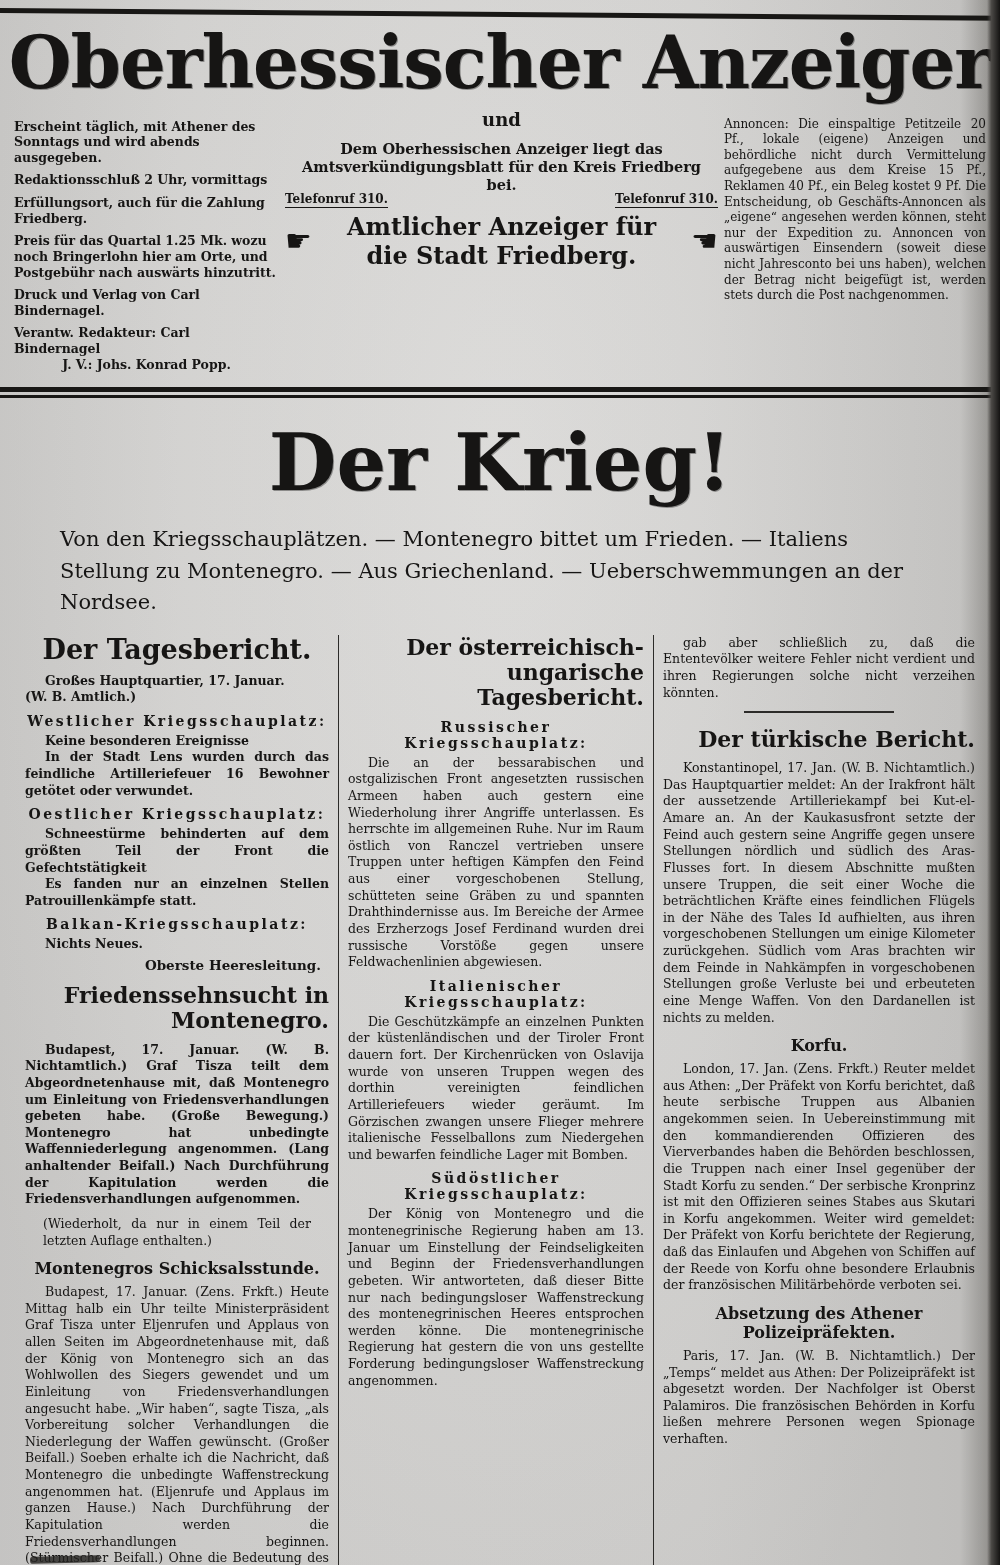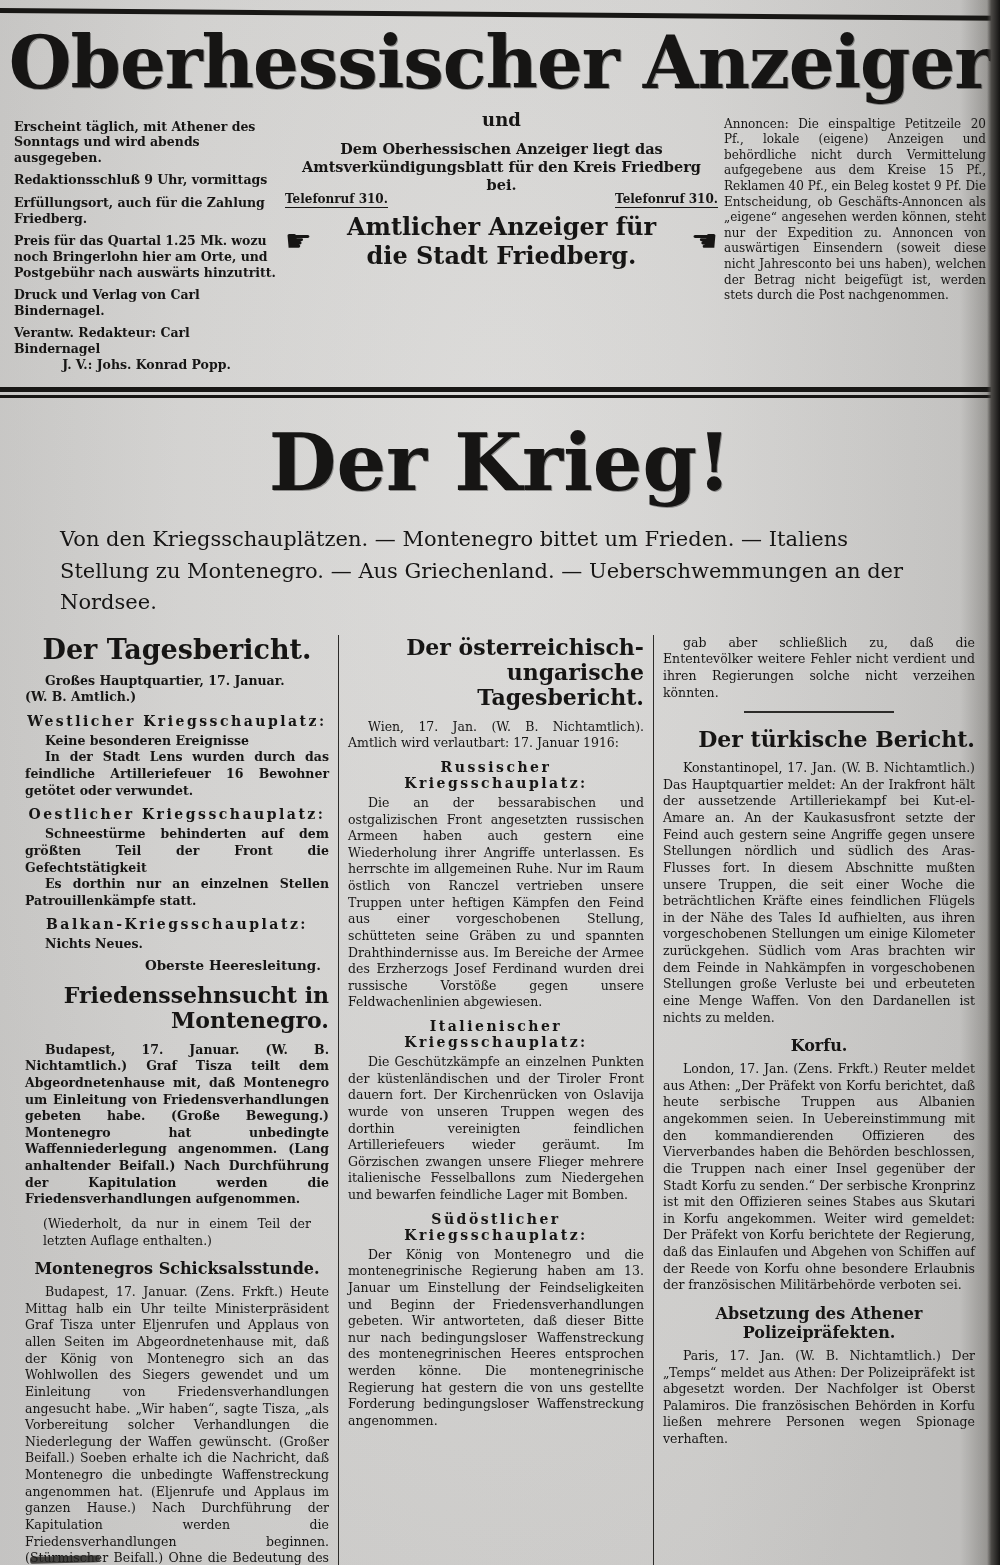--- a/index.html
+++ b/index.html
@@ -72,21 +72,21 @@
 
 <div class="paper">
 
   <div class="rule-heavy"></div>
 
   <div class="masthead-title">Oberhessischer Anzeiger</div>
 
   <div class="mast-row">
     <div class="mast-col-l">
       <p>Erscheint täglich, mit Athener des Sonntags und wird abends ausgegeben.</p>
-      <p>Redaktionsschluß 9 Uhr, vormittags</p>
+      <p>Redaktionsschluß 2 Uhr, vormittags</p>
       <p>Erfüllungsort, auch für die Zahlung Friedberg.</p>
       <p>Preis für das Quartal 1.25 Mk. wozu noch Bringerlohn hier am Orte, und Postgebühr nach auswärts hinzutritt.</p>
       <p>Druck und Verlag von Carl Bindernagel.</p>
       <p style="margin-bottom:0">Verantw. Redakteur: Carl Bindernagel</p>
       <p style="text-align:center">J. V.: Johs. Konrad Popp.</p>
     </div>
 
     <div class="mast-col-c">
       <div class="mast-und">und</div>
       <div class="insert-note">Dem Oberhessischen Anzeiger liegt das Amtsverkündigungsblatt für den Kreis Friedberg bei.</div>
@@ -116,36 +116,35 @@
 
     <div class="col col-1 bold-block">
       <div class="headline-lg">Der Tagesbericht.</div>
       <p class="dateline-p" style="text-indent:1.6em">Großes Hauptquartier, 17. Januar.</p>
       <p style="text-indent:0">(W. B. Amtlich.)</p>
       <div class="war-subhead">Westlicher Kriegsschauplatz:</div>
       <p>Keine besonderen Ereignisse</p>
       <p>In der Stadt Lens wurden durch das feindliche Artilleriefeuer 16 Bewohner getötet oder verwundet.</p>
       <div class="war-subhead">Oestlicher Kriegsschauplatz:</div>
       <p>Schneestürme behinderten auf dem größten Teil der Front die Gefechtstätigkeit</p>
-      <p>Es dorthin nur an einzelnen Stellen Patrouillenkämpfe statt.</p>
+      <p>Es fanden nur an einzelnen Stellen Patrouillenkämpfe statt.</p>
       <div class="war-subhead">Balkan-Kriegsschauplatz:</div>
       <p>Nichts Neues.</p>
       <div class="sig-right">Oberste Heeresleitung.</div>
 
       <div class="headline-md">Friedenssehnsucht in Montenegro.</div>
       <p>Budapest, 17. Januar. (W. B. Nichtamtlich.) Graf Tisza teilt dem Abgeordnetenhause mit, daß Montenegro um Einleitung von Friedensverhandlungen gebeten habe. (Große Bewegung.) Montenegro hat unbedingte Waffenniederlegung angenommen. (Lang anhaltender Beifall.) Nach Durchführung der Kapitulation werden die Friedensverhandlungen aufgenommen.</p>
       <p class="center-note" style="font-weight:normal">(Wiederholt, da nur in einem Teil der letzten Auflage enthalten.)</p>
       <div class="headline-sm">Montenegros Schicksalsstunde.</div>
       <p style="font-weight:normal">Budapest, 17. Januar. (Zens. Frkft.) Heute Mittag halb ein Uhr teilte Ministerpräsident Graf Tisza unter Eljenrufen und Applaus von allen Seiten im Abgeordnetenhause mit, daß der König von Montenegro sich an das Wohlwollen des Siegers gewendet und um Einleitung von Friedensverhandlungen angesucht habe. „Wir haben“, sagte Tisza, „als Vorbereitung solcher Verhandlungen die Niederlegung der Waffen gewünscht. (Großer Beifall.) Soeben erhalte ich die Nachricht, daß Montenegro die unbedingte Waffenstreckung angenommen hat. (Eljenrufe und Applaus im ganzen Hause.) Nach Durchführung der Kapitulation werden die Friedensverhandlungen beginnen. (Stürmischer Beifall.) Ohne die Bedeutung des Ereignisses zu überschätzen, glaube ich dies jedenfalls als ein wichtiges und erfreuliches Ereignis bezeichnen zu können, in dem der Monarch und die ungarische Nation die erste Frucht des bisherigen Ausharrens und heldenmütigen Kampfes sehen.“ (Stürmischer Beifall.) Die Sitzung wurde darauf unterbrochen.</p>
 
     </div>
 
     <div class="col col-2">
       <div class="headline-md" style="margin-top:0">Der österreichisch-ungarische Tagesbericht.</div>
-      <p>Wien, 17. Jan. (W. B. Nichtamtlich). Amtlich wird verlautbart: 17. Januar 1916:</p>
       <div class="war-subhead">Russischer Kriegsschauplatz:</div>
       <p>Die an der bessarabischen und ostgalizischen Front angesetzten russischen Armeen haben auch gestern eine Wiederholung ihrer Angriffe unterlassen. Es herrschte im allgemeinen Ruhe. Nur im Raum östlich von Ranczel vertrieben unsere Truppen unter heftigen Kämpfen den Feind aus einer vorgeschobenen Stellung, schütteten seine Gräben zu und spannten Drahthindernisse aus. Im Bereiche der Armee des Erzherzogs Josef Ferdinand wurden drei russische Vorstöße gegen unsere Feldwachenlinien abgewiesen.</p>
       <div class="war-subhead">Italienischer Kriegsschauplatz:</div>
       <p>Die Geschützkämpfe an einzelnen Punkten der küstenländischen und der Tiroler Front dauern fort. Der Kirchenrücken von Oslavija wurde von unseren Truppen wegen des dorthin vereinigten feindlichen Artilleriefeuers wieder geräumt. Im Görzischen zwangen unsere Flieger mehrere italienische Fesselballons zum Niedergehen und bewarfen feindliche Lager mit Bomben.</p>
       <div class="war-subhead">Südöstlicher Kriegsschauplatz:</div>
       <p>Der König von Montenegro und die montenegrinische Regierung haben am 13. Januar um Einstellung der Feindseligkeiten und Beginn der Friedensverhandlungen gebeten. Wir antworteten, daß dieser Bitte nur nach bedingungsloser Waffenstreckung des montenegrinischen Heeres entsprochen werden könne. Die montenegrinische Regierung hat gestern die von uns gestellte Forderung bedingungsloser Waffenstreckung angenommen.</p>
 
     </div>
 
     <div class="col col-3">

